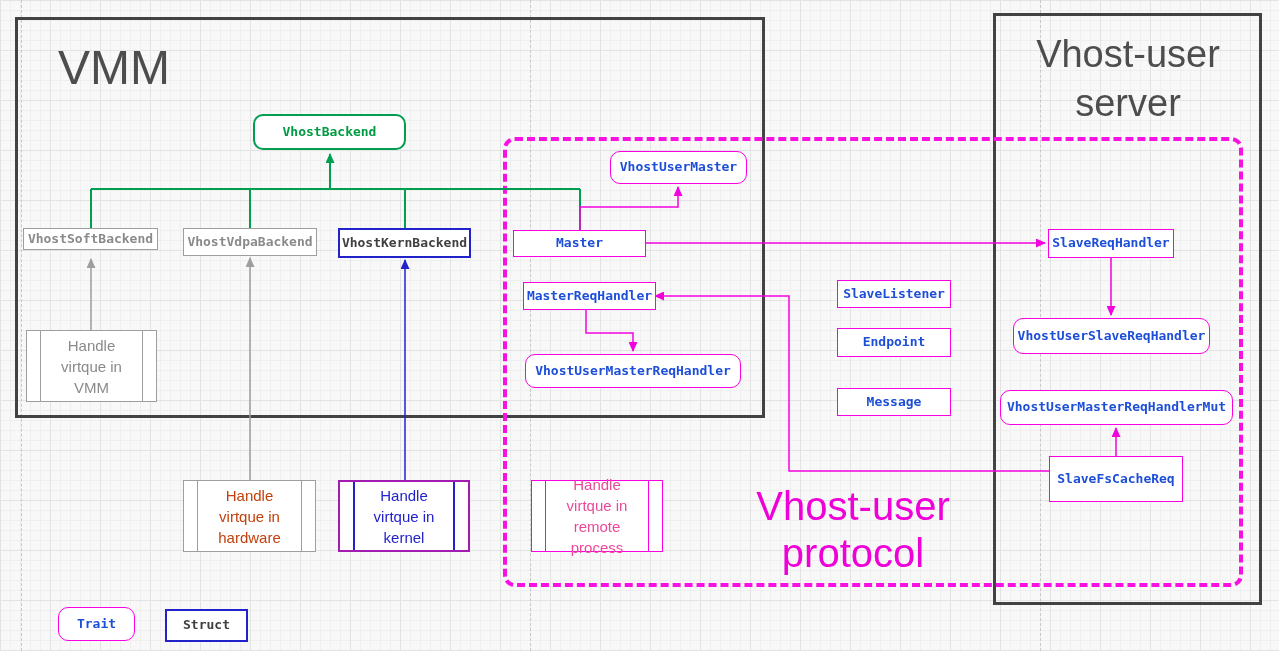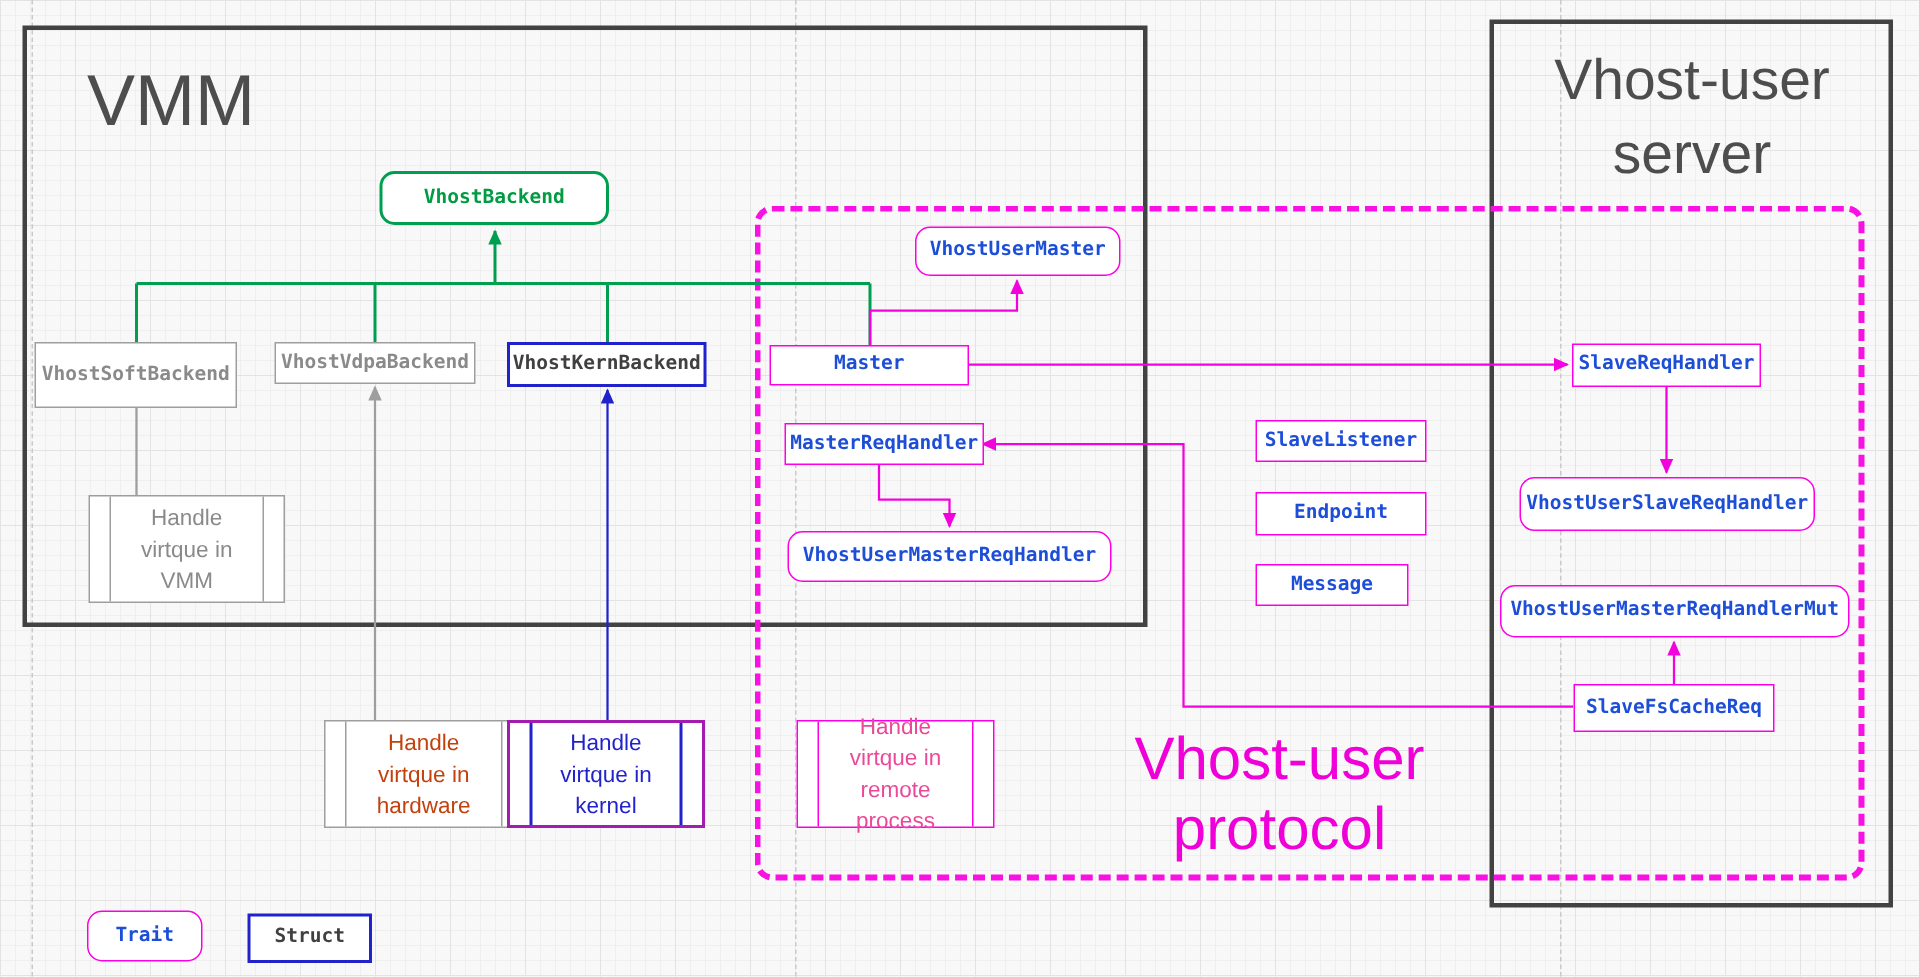--- a/index.html
+++ b/index.html
@@ -98,36 +98,36 @@
     <path d="M580,230 V207 H678 V187" marker-end="url(#am-magenta)"></path>
     <path d="M646,243 H1045" marker-end="url(#am-magenta)"></path>
     <path d="M1111,258 V315" marker-end="url(#am-magenta)"></path>
     <path d="M1116,456 V428" marker-end="url(#am-magenta)"></path>
     <path d="M1049,471 H789 V296 H655" marker-end="url(#am-magenta)"></path>
     <path d="M586,310 V333 H633 V351" marker-end="url(#am-magenta)"></path>
   </g>
 </svg>
 
 <div class="abs node green rounded" style="left:253px;top:114px;width:153px;height:36px">VhostBackend</div>
-<div class="abs node gray" style="left:23px;top:228px;width:135px;height:44px">VhostSoftBackend</div>
+<div class="abs node gray" style="left:23px;top:228px;width:135px;height:22px">VhostSoftBackend</div>
 <div class="abs node gray" style="left:183px;top:228px;width:134px;height:28px">VhostVdpaBackend</div>
 <div class="abs node blue" style="left:338px;top:228px;width:133px;height:30px">VhostKernBackend</div>
 
 <div class="abs node magenta" style="left:513px;top:230px;width:133px;height:27px">Master</div>
 <div class="abs node magenta rounded" style="left:610px;top:151px;width:137px;height:33px">VhostUserMaster</div>
 <div class="abs node magenta" style="left:523px;top:282px;width:133px;height:28px">MasterReqHandler</div>
 <div class="abs node magenta rounded" style="left:525px;top:354px;width:216px;height:34px">VhostUserMasterReqHandler</div>
 <div class="abs node magenta" style="left:837px;top:280px;width:114px;height:28px">SlaveListener</div>
 <div class="abs node magenta" style="left:837px;top:328px;width:114px;height:29px">Endpoint</div>
-<div class="abs node magenta" style="left:837px;top:376px;width:102px;height:28px">Message</div>
+<div class="abs node magenta" style="left:837px;top:388px;width:114px;height:28px">Message</div>
 
 <div class="abs node magenta" style="left:1048px;top:229px;width:126px;height:29px">SlaveReqHandler</div>
 <div class="abs node magenta rounded" style="left:1013px;top:318px;width:197px;height:36px">VhostUserSlaveReqHandler</div>
 <div class="abs node magenta rounded" style="left:1000px;top:390px;width:233px;height:35px">VhostUserMasterReqHandlerMut</div>
-<div class="abs node magenta" style="left:1049px;top:456px;width:134px;height:32px">SlaveFsCacheReq</div>
+<div class="abs node magenta" style="left:1049px;top:456px;width:134px;height:46px">SlaveFsCacheReq</div>
 
 <div class="proc gray" style="left:26px;top:330px;width:131px;height:72px;color:#8a8a8a">
   <span class="bar l"></span>
   <span class="bar r"></span>
   <span class="proc-label">Handle virtque in VMM</span>
 </div>
 <div class="proc gray" style="left:183px;top:480px;width:133px;height:72px;color:#c2410c">
   <span class="bar l"></span>
   <span class="bar r"></span>
   <span class="proc-label">Handle virtque in hardware</span>
@@ -136,18 +136,18 @@
   <span class="bar l"></span>
   <span class="bar r"></span>
   <span class="proc-label">Handle virtque in kernel</span>
 </div>
 <div class="proc magenta" style="left:531px;top:480px;width:132px;height:72px;color:#ec4899;border:1.5px solid #fb00e4">
   <span class="bar l"></span>
   <span class="bar r"></span>
   <span class="proc-label">Handle virtque in remote process</span>
 </div>
 
-<style>.proc.gray{border:1.5px solid #9e9e9e;margin-left:33px;}</style>
+<style>.proc.gray{border:1.5px solid #9e9e9e;}</style>
 
 <div class="abs biglabel" style="left:738px;top:483px;width:230px">Vhost-user protocol</div>
 
 <div class="abs node magenta rounded" style="left:58px;top:607px;width:77px;height:34px">Trait</div>
 <div class="abs node blue" style="left:165px;top:609px;width:83px;height:33px">Struct</div>
 
 </body></html>

